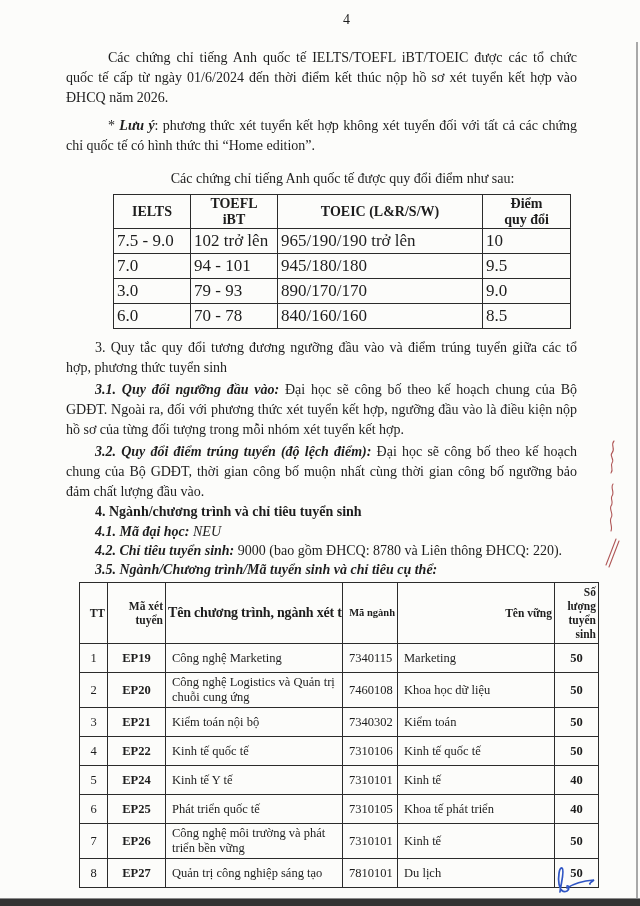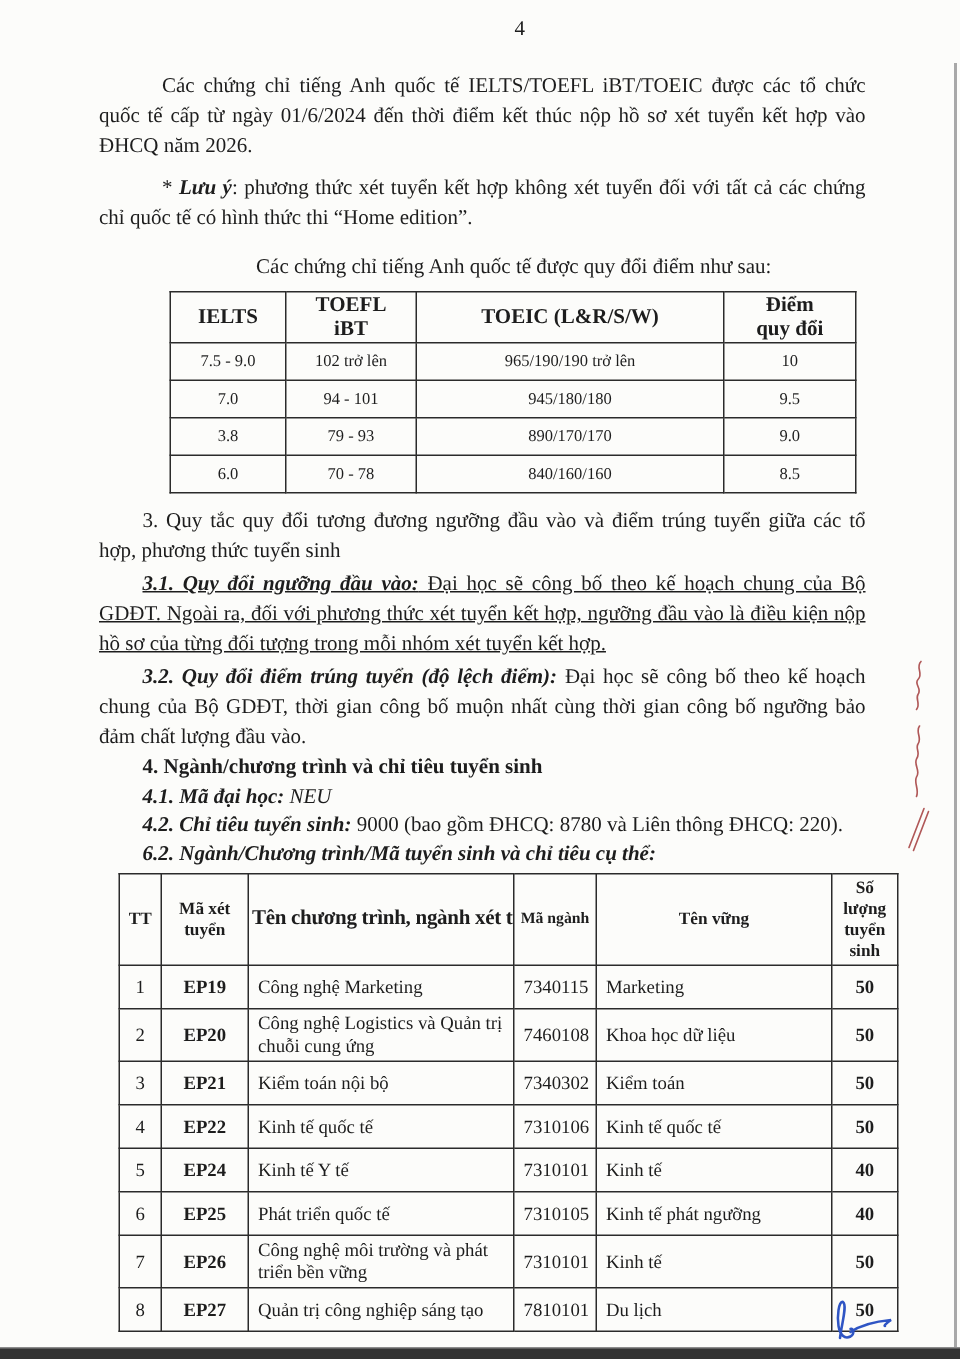--- a/index.html
+++ b/index.html
@@ -13,34 +13,34 @@
   p { margin:0; font-size:14px; line-height:20px; text-align:justify; }
   .ind { text-indent:42px; }
   .ind-sm { text-indent:29px; }
   .bold { font-weight:bold; }
   .bi { font-weight:bold; font-style:italic; }
   .it { font-style:italic; }
   .p1 { margin-top:18px; }
   .note { margin-top:8px; }
   .conv-intro { margin-top:13px; text-align:center; }
   .h3 { margin-top:9px; font-weight:normal; }
-  .p31 { margin-top:2px;text-decoration:underline; }
+  .p31 { margin-top:2px; }
   .p32 { margin-top:2px; }
   .h4 { margin-top:0; font-weight:bold; }
   .s4 { line-height:19px; }
 
   table { border-collapse:collapse; table-layout:fixed; }
   th, td { border:1px solid #2b2b2b; overflow:hidden; }
 
   .t1 { margin-top:5px; margin-left:47px; width:457px; }
   .t1 th { height:33px; font-size:14px; line-height:16px; text-align:center; font-weight:bold; padding:0 3px; }
-  .t1 td { height:24px; font-size:11px; text-align:center; padding:0 3px; }
+  .t1 td { height:24px; font-size:17px; padding:0 3px; }
 
   .t2 { margin-top:3px; margin-left:13px; width:519px; }
-  .t2 th { height:52px; font-size:11.5px; line-height:14px; font-weight:bold; text-align:center; padding:2px; vertical-align:middle; }
+  .t2 th { height:52px; font-size:11.5px; line-height:14px; font-weight:bold; text-align:right; padding:2px; vertical-align:middle; }
   .t2 th.thprog { font-size:14px; white-space:nowrap; letter-spacing:-0.2px; }
   .t2 th.thsmall { font-size:10.5px; }
   .t2 td { height:24px; font-size:12.5px; line-height:15px; padding:2px 6px; vertical-align:middle; }
   .t2 td.c { text-align:center; }
   .t2 td.l { text-align:left; }
 
   .stack span { display:block; }
 
   .sig { position:absolute; left:548px; top:864px; }
   .margin-note { position:absolute; left:601px; top:438px; }
@@ -89,21 +89,21 @@
           <td>965/190/190 trở lên</td>
           <td>10</td>
         </tr>
         <tr>
           <td>7.0</td>
           <td>94 - 101</td>
           <td>945/180/180</td>
           <td>9.5</td>
         </tr>
         <tr>
-          <td>3.8</td>
+          <td>3.0</td>
           <td>79 - 93</td>
           <td>890/170/170</td>
           <td>9.0</td>
         </tr>
         <tr>
           <td>6.0</td>
           <td>70 - 78</td>
           <td>840/160/160</td>
           <td>8.5</td>
         </tr>
@@ -115,21 +115,21 @@
     <p class="p31 ind-sm"><span class="bi">3.1. Quy đổi ngưỡng đầu vào:</span><span> Đại học sẽ công bố theo kế hoạch chung của Bộ GDĐT. Ngoài ra, đối với phương thức xét tuyển kết hợp, ngưỡng đầu vào là điều kiện nộp hồ sơ của từng đối tượng trong mỗi nhóm xét tuyển kết hợp.</span></p>
 
     <p class="p32 ind-sm"><span class="bi">3.2. Quy đổi điểm trúng tuyển (độ lệch điểm):</span><span> Đại học sẽ công bố theo kế hoạch chung của Bộ GDĐT, thời gian công bố muộn nhất cùng thời gian công bố ngưỡng bảo đảm chất lượng đầu vào.</span></p>
 
     <p class="h4 ind-sm">4. Ngành/chương trình và chỉ tiêu tuyển sinh</p>
 
     <p class="s4 ind-sm"><span class="bi">4.1. Mã đại học:</span><span class="it"> NEU</span></p>
 
     <p class="s4 ind-sm"><span class="bi">4.2. Chỉ tiêu tuyển sinh:</span><span> 9000 (bao gồm ĐHCQ: 8780 và Liên thông ĐHCQ: 220).</span></p>
 
-    <p class="s4 ind-sm"><span class="bi">6.2. Ngành/Chương trình/Mã tuyển sinh và chỉ tiêu cụ thể:</span></p>
+    <p class="s4 ind-sm"><span class="bi">3.5. Ngành/Chương trình/Mã tuyển sinh và chỉ tiêu cụ thể:</span></p>
 
     <table class="t2">
       <colgroup>
           <col style="width:28px">
           <col style="width:58px">
           <col style="width:177px">
           <col style="width:55px">
           <col style="width:157px">
           <col style="width:44px">
         </colgroup>
@@ -182,21 +182,21 @@
           <td class="l">Kinh tế Y tế</td>
           <td class="c">7310101</td>
           <td class="l">Kinh tế</td>
           <td class="c bold">40</td>
         </tr>
         <tr>
           <td class="c">6</td>
           <td class="c bold">EP25</td>
           <td class="l">Phát triển quốc tế</td>
           <td class="c">7310105</td>
-          <td class="l">Kinh tế phát ngưỡng</td>
+          <td class="l">Khoa tế phát triển</td>
           <td class="c bold">40</td>
         </tr>
         <tr>
           <td class="c">7</td>
           <td class="c bold">EP26</td>
           <td class="l">Công nghệ môi trường và phát triển bền vững</td>
           <td class="c">7310101</td>
           <td class="l">Kinh tế</td>
           <td class="c bold">50</td>
         </tr>

